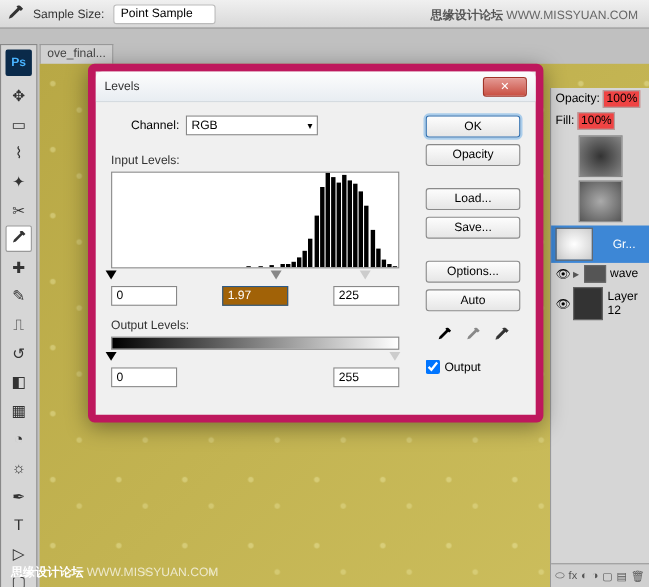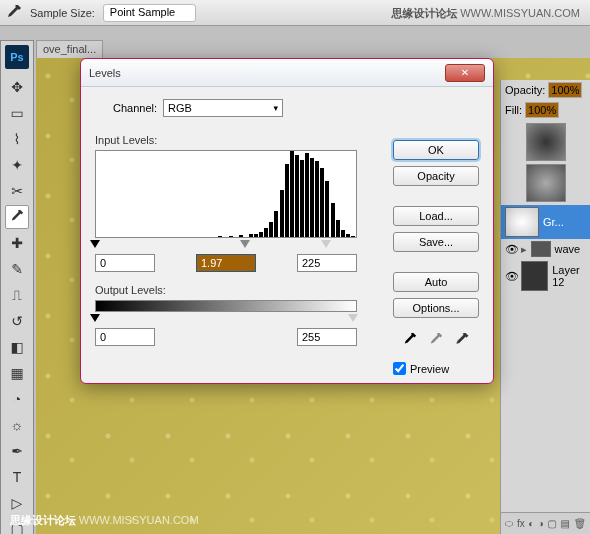--- a/index.html
+++ b/index.html
@@ -22,39 +22,39 @@
 
 .doc-tab { position: absolute; left: 36px; top: 40px; height: 18px; background: #d0d0d0; padding: 2px 6px; border: 1px solid #999; border-bottom: none; color: #444; }
 
 
 .canvas { position: absolute; left: 36px; top: 58px; right: 0; bottom: 0; background: linear-gradient(135deg,#b8a845,#cdbf5e); overflow: hidden; }
 .canvas::before { content:""; position:absolute; inset:0; background: radial-gradient(circle at 20% 30%, rgba(255,255,200,0.3) 2px, transparent 3px), radial-gradient(circle at 60% 70%, rgba(255,255,200,0.25) 2px, transparent 3px); background-size: 60px 60px; }
 
 
 .right-panel { position: absolute; right: 0; top: 80px; width: 90px; bottom: 0; background: #d6d6d6; border-left: 1px solid #999; }
 .panel-row { display: flex; align-items: center; padding: 2px 4px; gap: 3px; font-size:10px; }
-.panel-input { width: 34px; border: 1px solid #aaa; background: #a16207; text-align: right; padding: 0 2px; height: 16px; }
+.panel-input { width: 34px; border: 1px solid #aaa; background: #ef4444; text-align: right; padding: 0 2px; height: 16px; }
 .layer-thumb { width: 40px; height: 38px; background: #eee; border: 1px solid #888; margin: 3px auto; display: block; }
-.layer-row-sel { background: #3d87d6; color: #fff; padding: 2px 4px; display:flex; align-items:center; gap:4px; }
+.layer-row-sel { background: #3d87d6; color: #fff; padding: 2px 4px; display:flex; align-items:center; gap:18px; }
 .layer-thumb-sm { width: 34px; height: 30px; background: #ddd; border: 1px solid #666; }
 .layer-row { display:flex; align-items:center; gap:4px; padding:2px 4px; }
 .eye { width:12px; height:12px; }
 .bottom-icons { position:absolute; bottom:0; left:0; right:0; height:22px; background:#d0d0d0; border-top:1px solid #999; display:flex; align-items:center; justify-content:space-around; padding:0 2px; }
 .bottom-icons span { font-size:10px; color:#555; }
 
 
-.dialog { position: absolute; left: 80px; top: 58px; width: 414px; height: 326px; background: #f0f0f0; border: 1px solid #be185d; border-radius: 6px; box-shadow: 0 4px 20px rgba(0,0,0,0.4); }
+.dialog { position: absolute; left: 80px; top: 58px; width: 414px; height: 326px; background: #f0f0f0; border: 7px solid #be185d; border-radius: 6px; box-shadow: 0 4px 20px rgba(0,0,0,0.4); }
 .titlebar { height: 28px; background: linear-gradient(#fdfdfd,#e8edf2); border-bottom: 1px solid #c4cdd6; border-radius: 6px 6px 0 0; display: flex; align-items: center; padding: 0 8px; }
 .titlebar .title { color: #333; flex:1; }
 .close-btn { width: 40px; height: 18px; background: linear-gradient(#e49a94,#c94f42); border: 1px solid #a03327; border-radius: 3px; color: #fff; font-size: 10px; display: flex; align-items: center; justify-content: center; }
 .dlg-body { padding: 12px 14px; display: flex; gap: 14px; }
 .dlg-left { flex: 1; }
 .dlg-right { width: 86px; display: flex; flex-direction: column; gap: 6px; align-items: stretch; }
 .btn { background: linear-gradient(#fdfdfd,#e6e6e6); border: 1px solid #8a8a8a; border-radius: 3px; padding: 3px 6px; text-align: center; cursor: pointer; }
-.btn.primary { border-color: #2f6fb0; box-shadow: 0 0 0 2px rgba(100,170,230,0.5); margin-top: 41px; }
+.btn.primary { border-color: #2f6fb0; box-shadow: 0 0 0 2px rgba(100,170,230,0.5); }
 .chan-row { display: flex; align-items: center; gap: 6px; margin-bottom: 17px; padding-left: 18px; }
 .chan-select { background:#fff; border:1px solid #888; padding:1px 4px; width:120px; height:18px; display:flex; align-items:center; justify-content:space-between; }
 .chan-select::after { content:"▾"; font-size:9px; }
 .sect-label { margin: 4px 0 4px 0; color:#333; }
 .histo { width: 262px; height: 88px; border: 1px solid #888; background: #fff; position: relative; overflow:hidden; }
 .histo-bars { position:absolute; bottom:0; left:0; right:0; height:100%; }
 .bar { position:absolute; bottom:0; width:1px; background:#000; }
 .slider-track { width:262px; height:10px; position:relative; margin-top:2px; }
 .triangle { width:0; height:0; border-left:5px solid transparent; border-right:5px solid transparent; position:absolute; top:0; }
 .tri-black { border-top:8px solid #000; }
@@ -238,38 +238,38 @@
         <input class="num-input" value="255" style="">
       </div>
     </div>
     <div class="dlg-right">
       <div class="btn primary">OK</div>
       <div class="btn">Opacity</div>
       <div style="height:8px"></div>
       <div class="btn">Load...</div>
       <div class="btn">Save...</div>
       <div style="height:8px"></div>
+      <div class="btn">Options...</div>
       <div class="btn">Auto</div>
-      <div class="btn">Options...</div>
       <div class="eyedrops">
         <span class="eyedrop-sm">
             <svg width="14" height="14" viewBox="0 0 16 16">
               <path d="M13 1l2 2-2 2-1-1-7 7-3 1 1-3 7-7-1-1 2-2z" fill="#000"></path>
             </svg>
           </span>
         <span class="eyedrop-sm">
             <svg width="14" height="14" viewBox="0 0 16 16">
               <path d="M13 1l2 2-2 2-1-1-7 7-3 1 1-3 7-7-1-1 2-2z" fill="#888"></path>
             </svg>
           </span>
         <span class="eyedrop-sm">
             <svg width="14" height="14" viewBox="0 0 16 16">
               <path d="M13 1l2 2-2 2-1-1-7 7-3 1 1-3 7-7-1-1 2-2z" fill="#333" stroke="#333" stroke-width="0.5"></path>
             </svg>
           </span>
       </div>
       <div class="preview-row">
         <input type="checkbox" checked="" style="">
-        <span>Preview</span>
+        <span>Output</span>
       </div>
     </div>
   </div>
 </div>
 
 </body></html>

